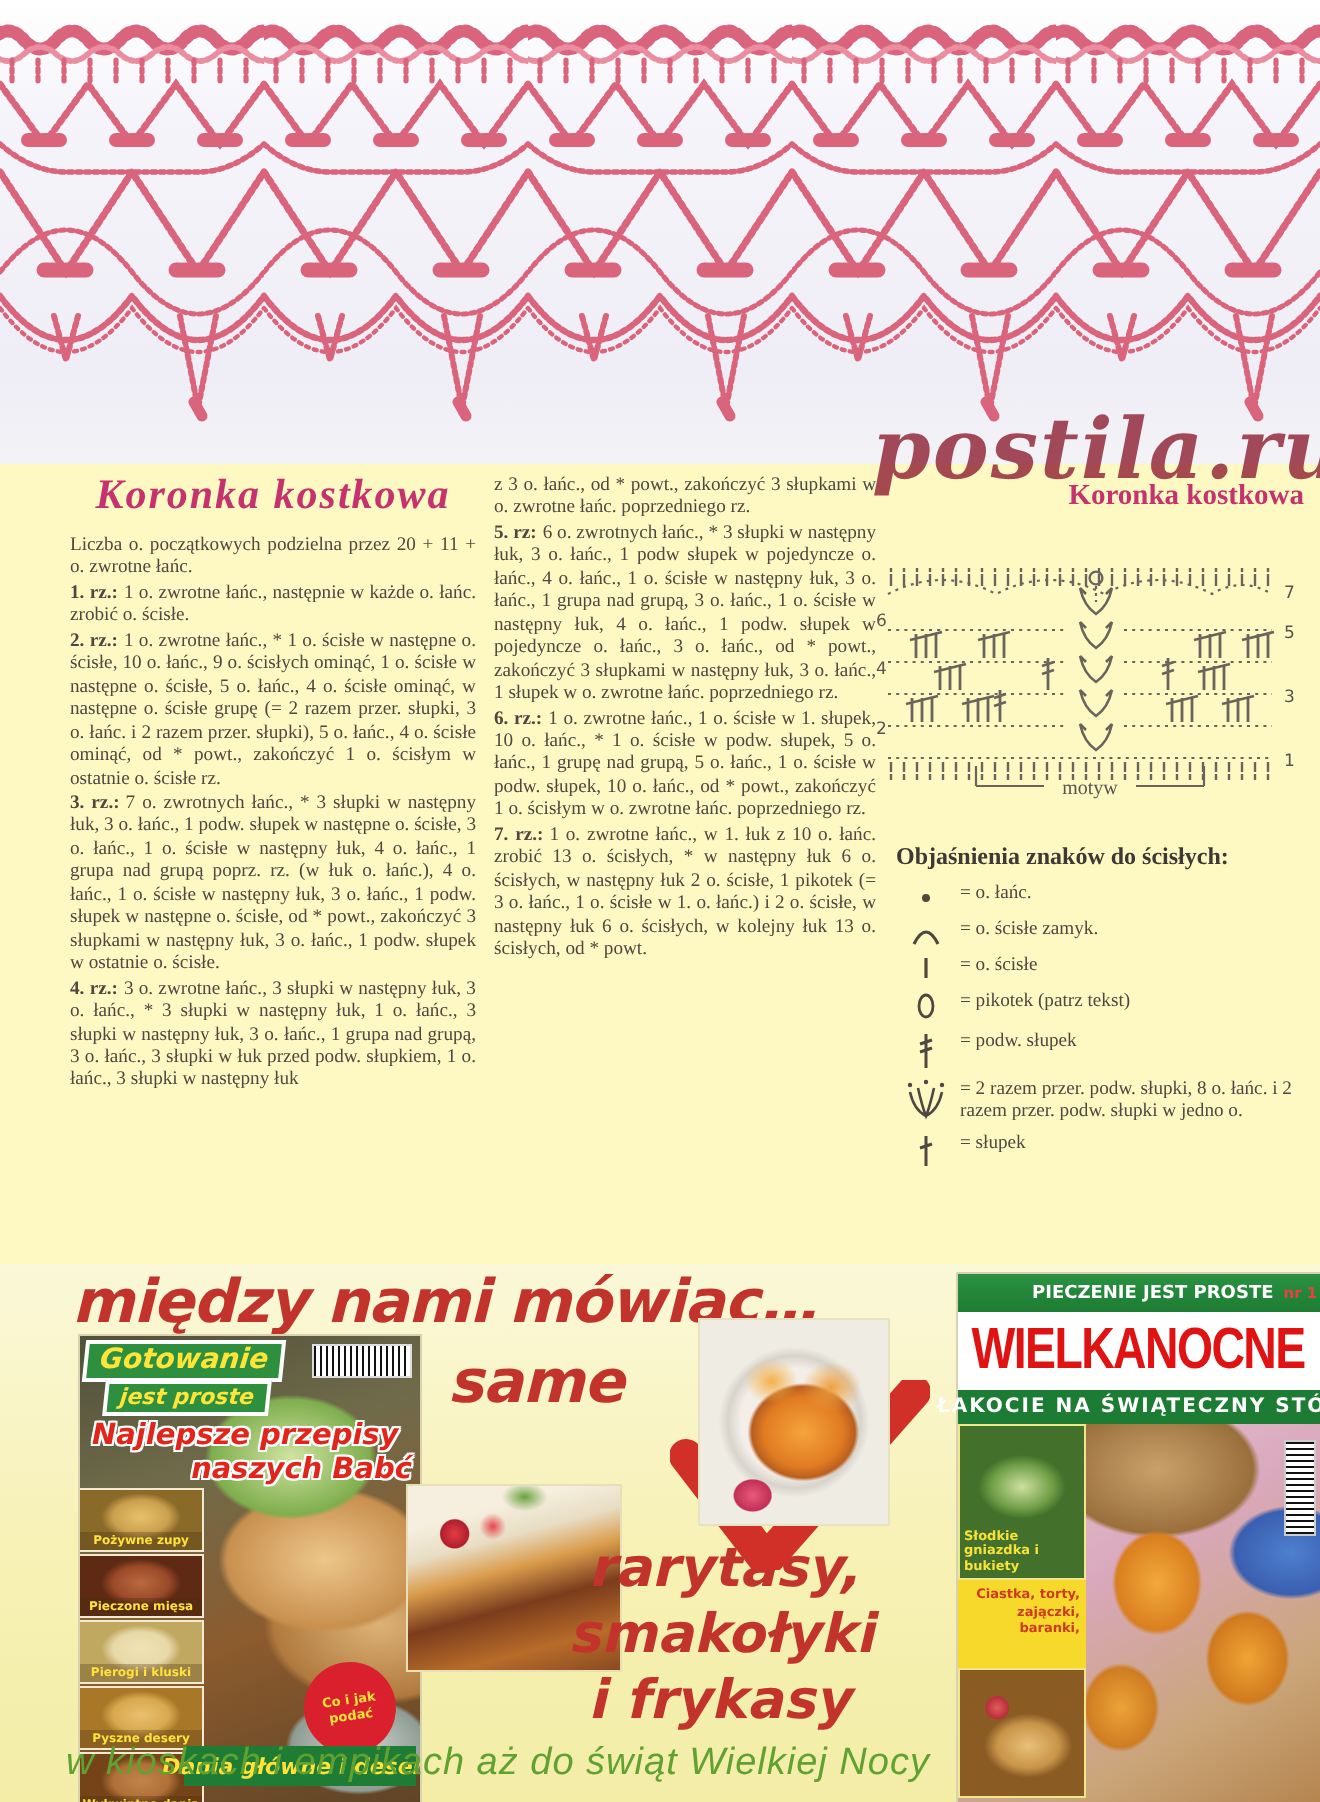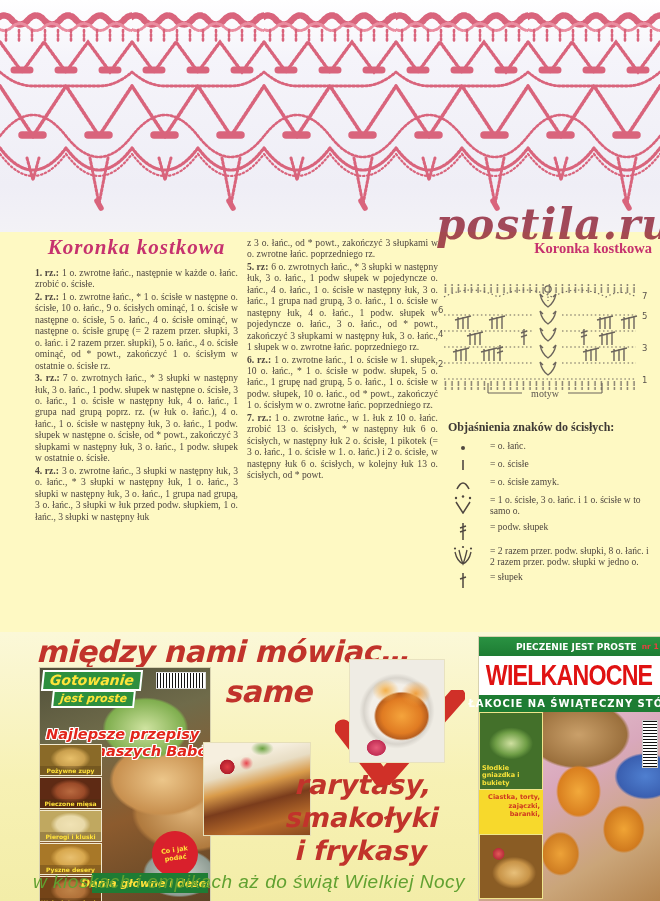--- a/index.html
+++ b/index.html
@@ -16,21 +16,21 @@
   .col p{margin:0 0 1px;font-size:9.6px;line-height:11.45px;text-align:justify;}
   .col p b{margin-right:3px;}
   .col-left{left:35px;top:235px;width:203px;}
   .col-mid{left:247px;top:237px;width:191px;}
   .col-right{left:436px;top:240px;width:218px;}
   .pattern-title{font-size:21px;font-weight:bold;font-style:italic;color:#c6326e;
     text-align:center;letter-spacing:1px;margin:0 0 7px;}
   .diagram-title{font-size:14.5px;font-weight:bold;color:#c6326e;text-align:right;
     padding-right:2px;margin:0;}
   .legend-title{font-size:12px;font-weight:bold;color:#3e3935;margin:9px 0 5px 12px;}
-  .legend-item{display:flex;gap:16px;margin:0 0 4px 16px;font-size:9.6px;
+  .legend-item{display:flex;gap:6px;margin:0 0 4px 16px;font-size:9.6px;
     line-height:11.3px;color:#4f4740;}
   .legend-icon{flex:0 0 22px;display:flex;justify-content:center;align-items:flex-start;}
   .legend-text{flex:1;}
 
   
   .ad{position:absolute;left:0;top:632px;width:660px;height:269px;z-index:2;
     background:linear-gradient(180deg,#fbf8d8,#f7f1b4 55%,#f3edA8);}
   .slogan{position:absolute;color:#c1332b;font-family:"DejaVu Sans",sans-serif;
     font-weight:700;font-style:italic;letter-spacing:-0.5px;white-space:nowrap;}
   .slogan1{left:38px;top:2px;font-size:30px;transform:skewX(-3deg);}
@@ -54,21 +54,21 @@
   .gjp1,.gjp2{position:absolute;background:#2e8f3e;border:2px solid #fff;color:#ffe53a;
     font-family:"DejaVu Sans",sans-serif;font-weight:700;font-style:italic;
     padding:0 6px 1px;transform:skewX(-6deg);white-space:nowrap;}
   .gjp1{left:2px;top:2px;font-size:14px;}
   .gjp2{left:12px;top:22px;font-size:11px;}
   .bc-top{position:absolute;right:4px;top:4px;width:48px;height:15px;border:1px solid #ddd;
     background:repeating-linear-gradient(90deg,#111 0 1px,#fff 1px 3px);}
   .headline{position:absolute;left:6px;top:42px;width:160px;color:#e2251b;
     font-family:"DejaVu Sans",sans-serif;font-weight:700;font-style:italic;font-size:14.5px;
     line-height:17px;text-shadow:1px 0 #fff,-1px 0 #fff,0 1px #fff,0 -1px #fff,
-      1px 1px #fff,-1px -1px #fff,1px -1px #fff,-1px 1px #fff;margin-top:16px;}
+      1px 1px #fff,-1px -1px #fff,1px -1px #fff,-1px 1px #fff;}
   .headline .hl2{display:block;text-align:right;}
   .thumbs{position:absolute;left:0;top:76px;width:62px;}
   .thumb{position:relative;height:30px;border:1px solid #f2ead0;border-left:none;margin-bottom:1px;}
   .thumb-label{position:absolute;bottom:0;left:0;right:0;background:rgba(70,45,15,.3);
     color:#ffe23a;font:bold 6px "DejaVu Sans",sans-serif;text-align:center;padding:1px 0;}
   .t1{background:radial-gradient(20px 12px at 50% 45%,#e8c06a,#caa04e 70%,#8a6a28);}
   .t2{background:radial-gradient(20px 12px at 50% 45%,#b96a40,#9a4a28 70%,#5e2a14);}
   .t3{background:radial-gradient(20px 12px at 50% 45%,#f0e2b4,#e8d9a8 70%,#c0a860);}
   .t4{background:radial-gradient(20px 12px at 50% 45%,#e8c070,#d8a84e 70%,#a87828);}
   .t5{background:radial-gradient(20px 12px at 50% 45%,#c08448,#b07038 70%,#744418);}
@@ -165,20 +165,21 @@
             <path stroke-width="5.5" d="M97 193l4 7"></path>
           </g>
         </pattern>
       </defs>
       <rect width="660" height="214" fill="url(#lp)"></rect>
     </svg>
   </div>
 
   <div class="col col-left">
     <h1 class="pattern-title">Koronka kostkowa</h1>
+    <p>Liczba o. początkowych podzielna przez 20 + 11 + o. zwrotne łańc.</p>
     <p><b>1. rz.:</b><span>1 o. zwrotne łańc., następnie w każde o. łańc. zrobić o. ścisłe.</span></p>
     <p><b>2. rz.:</b><span>1 o. zwrotne łańc., * 1 o. ścisłe w następne o. ścisłe, 10 o. łańc., 9 o. ścisłych ominąć, 1 o. ścisłe w następne o. ścisłe, 5 o. łańc., 4 o. ścisłe ominąć, w następne o. ścisłe grupę (= 2 razem przer. słupki, 3 o. łańc. i 2 razem przer. słupki), 5 o. łańc., 4 o. ścisłe ominąć, od * powt., zakończyć 1 o. ścisłym w ostatnie o. ścisłe rz.</span></p>
     <p><b>3. rz.:</b><span>7 o. zwrotnych łańc., * 3 słupki w następny łuk, 3 o. łańc., 1 podw. słupek w następne o. ścisłe, 3 o. łańc., 1 o. ścisłe w następny łuk, 4 o. łańc., 1 grupa nad grupą poprz. rz. (w łuk o. łańc.), 4 o. łańc., 1 o. ścisłe w następny łuk, 3 o. łańc., 1 podw. słupek w następne o. ścisłe, od * powt., zakończyć 3 słupkami w następny łuk, 3 o. łańc., 1 podw. słupek w ostatnie o. ścisłe.</span></p>
     <p><b>4. rz.:</b><span>3 o. zwrotne łańc., 3 słupki w następny łuk, 3 o. łańc., * 3 słupki w następny łuk, 1 o. łańc., 3 słupki w następny łuk, 3 o. łańc., 1 grupa nad grupą, 3 o. łańc., 3 słupki w łuk przed podw. słupkiem, 1 o. łańc., 3 słupki w następny łuk</span></p>
   </div>
 
   <div class="col col-mid">
     <p><span>z 3 o. łańc., od * powt., zakończyć 3 słupkami w o. zwrotne łańc. poprzedniego rz.</span></p>
     <p><b>5. rz:</b><span>6 o. zwrotnych łańc., * 3 słupki w następny łuk, 3 o. łańc., 1 podw słupek w pojedyncze o. łańc., 4 o. łańc., 1 o. ścisłe w następny łuk, 3 o. łańc., 1 grupa nad grupą, 3 o. łańc., 1 o. ścisłe w następny łuk, 4 o. łańc., 1 podw. słupek w pojedyncze o. łańc., 3 o. łańc., od * powt., zakończyć 3 słupkami w następny łuk, 3 o. łańc., 1 słupek w o. zwrotne łańc. poprzedniego rz.</span></p>
     <p><b>6. rz.:</b><span>1 o. zwrotne łańc., 1 o. ścisłe w 1. słupek, 10 o. łańc., * 1 o. ścisłe w podw. słupek, 5 o. łańc., 1 grupę nad grupą, 5 o. łańc., 1 o. ścisłe w podw. słupek, 10 o. łańc., od * powt., zakończyć 1 o. ścisłym w o. zwrotne łańc. poprzedniego rz.</span></p>
@@ -247,43 +248,40 @@
       <span class="legend-icon">
           <svg width="22" height="14" viewBox="0 0 22 14">
             <circle cx="11" cy="8" r="2" fill="#4f4740"></circle>
           </svg>
         </span>
       <span class="legend-text">= o. łańc.</span>
       </div>
     <div class="legend-item">
       <span class="legend-icon">
           <svg width="22" height="14" viewBox="0 0 22 14">
+            <path d="M5 13Q11 1 17 13" fill="none" stroke="#4f4740" stroke-width="1.6"></path>
+          </svg>
+        </span>
+      <span class="legend-text">= o. ścisłe zamyk.</span>
+      </div>
+    <div class="legend-item">
+      <span class="legend-icon">
+          <svg width="22" height="14" viewBox="0 0 22 14">
             <path d="M11 2v10" stroke="#4f4740" stroke-width="1.6"></path>
           </svg>
         </span>
       <span class="legend-text">= o. ścisłe</span>
       </div>
     <div class="legend-item">
       <span class="legend-icon">
-          <svg width="22" height="14" viewBox="0 0 22 14">
-            <path d="M5 13Q11 1 17 13" fill="none" stroke="#4f4740" stroke-width="1.6"></path>
-          </svg>
-        </span>
-      <span class="legend-text">= o. ścisłe zamyk.</span>
-      </div>
-    <div class="legend-item">
-      <span class="legend-icon">
-          <svg width="22" height="20" viewBox="0 0 22 20">
-            <path d="M4 8L11 19L18 8" fill="none" stroke="#4f4740" stroke-width="1.5"></path>
-            <circle cx="4" cy="4" r="1.2" fill="#4f4740"></circle>
-            <circle cx="11" cy="2.5" r="1.2" fill="#4f4740"></circle>
-            <circle cx="18" cy="4" r="1.2" fill="#4f4740"></circle>
-          </svg>
-        </span>
-      <span class="legend-text">= 1 o. ścisłe, 3 o. łańc. i 1 o. ścisłe w to samo o.</span>
+          <svg width="22" height="16" viewBox="0 0 22 16">
+            <ellipse cx="11" cy="8" rx="3.5" ry="5.5" fill="none" stroke="#4f4740" stroke-width="1.4"></ellipse>
+          </svg>
+        </span>
+      <span class="legend-text">= pikotek (patrz tekst)</span>
       </div>
     <div class="legend-item">
       <span class="legend-icon">
           <svg width="22" height="20" viewBox="0 0 22 20">
             <path d="M11 2v17M8 7l6 -2M8 11l6 -2" fill="none" stroke="#4f4740" stroke-width="1.5"></path>
           </svg>
         </span>
       <span class="legend-text">= podw. słupek</span>
       </div>
     <div class="legend-item">

